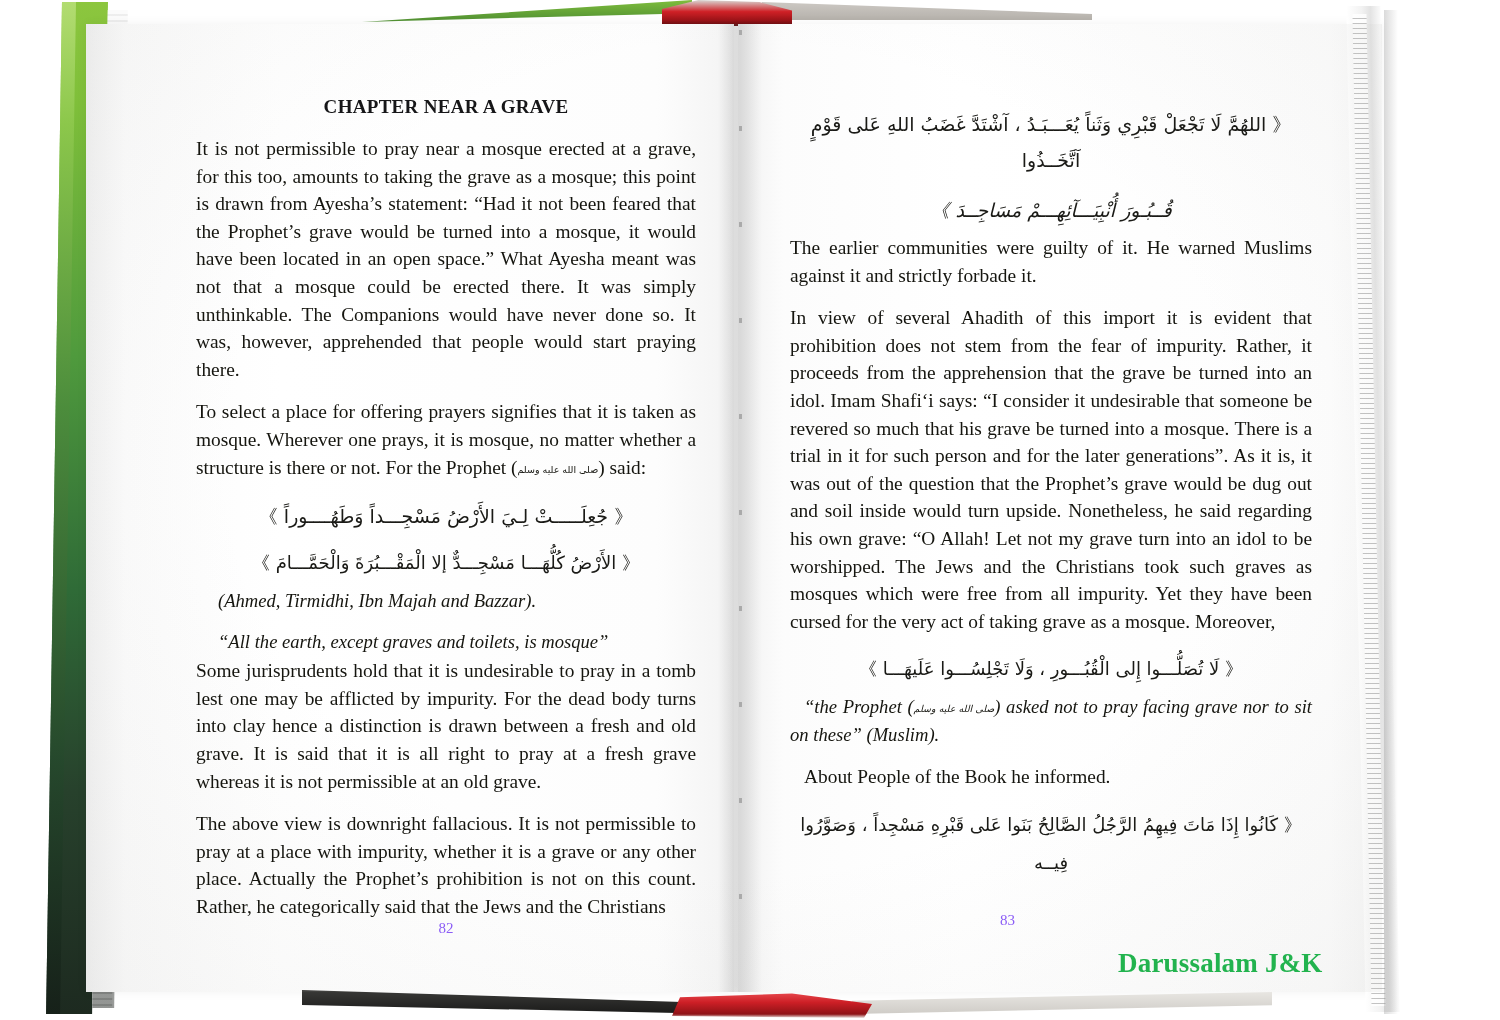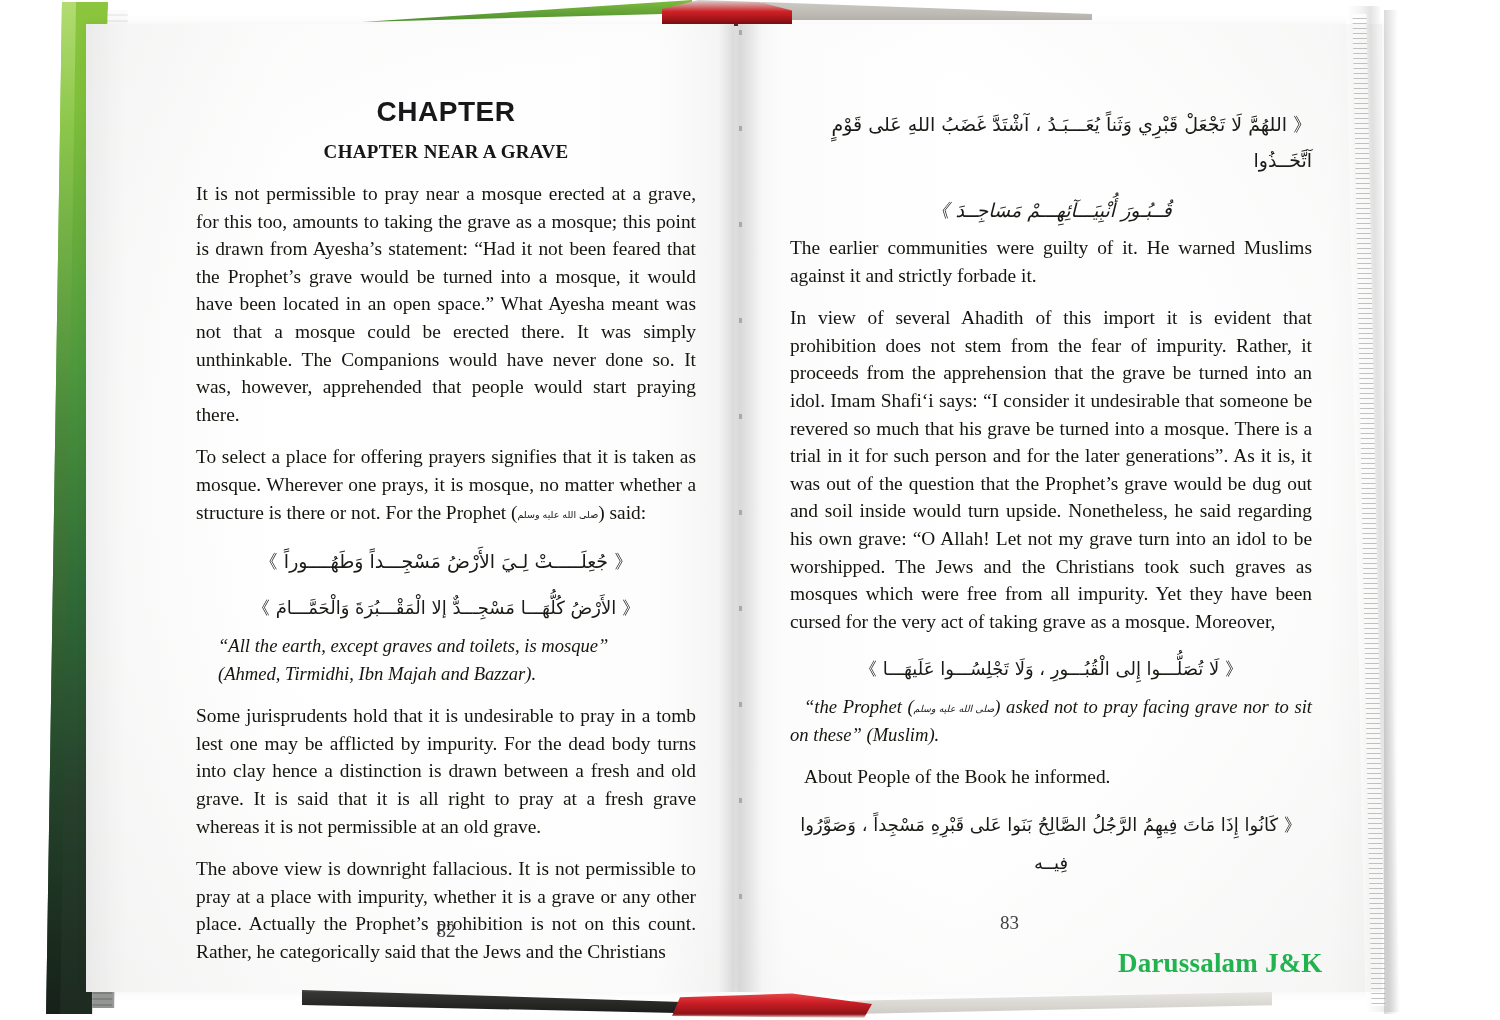--- a/index.html
+++ b/index.html
@@ -95,21 +95,21 @@
      text-align:center;font-size:19px;line-height:36px;margin:10px 0 6px 0;color:#1a1a16;}
   .arabic.block2{font-size:18px;line-height:38px;}
   .salawat{font-family:"DejaVu Sans",sans-serif;font-size:9.5px;direction:rtl;
      unicode-bidi:isolate;display:inline-block;vertical-align:1px;letter-spacing:0;}
 
   p.trans{font-size:18.6px;line-height:26px;font-style:italic;text-align:justify;
      margin:4px 0 15px 0;}
   p.trans.center{text-align:center;font-style:italic;margin:2px 0 14px 0;}
   p.trans.indent{padding-left:22px;}
 
-  .pageno{position:absolute;font-size:19px;text-align:center;color:#404040;}
+  .pageno{position:absolute;font-size:15px;text-align:center;color:#8b5cf6;}
   .pageno-l{left:196px;top:920px;width:500px;}
   .pageno-r{left:790px;top:912px;width:520px;text-align:left;padding-left:210px;}
 
   .watermark{position:absolute;left:1118px;top:948px;
      font-family:"Liberation Serif","DejaVu Serif",serif;font-weight:bold;
      font-size:27px;letter-spacing:.2px;color:#22b34e;white-space:nowrap;}
 
   
   .paper-tint{position:absolute;left:24px;top:24px;width:1296px;height:968px;
      background:radial-gradient(ellipse at 50% 45%,rgba(255,255,255,0) 55%,rgba(175,175,170,.10) 100%);
@@ -145,47 +145,46 @@
 
     <div class="cover-bot-dark"></div>
     <div class="cover-bot-grey"></div>
     <div class="headband-bot"></div>
 
     <div class="paper-tint"></div>
   </div>
 
   <div class="col col-left">
 
-    <h1 class="chapter">CHAPTER</h1>
     <h2 class="subtitle">CHAPTER NEAR A GRAVE</h2>
 
     <p class="body">It is not permissible to pray near a mosque erected at a grave, for this too, amounts to  taking the grave as a mosque; this point is drawn  from Ayesha’s statement: “Had it not been feared that the Prophet’s grave would be  turned into a mosque, it would have been located in an open space.” What Ayesha meant was not that a  mosque could be erected there. It was simply unthinkable. The Companions would have never  done so. It was, however, apprehended that people would start praying there.</p>
 
     <p class="body"><span>To  select a place for offering prayers signifies that it is taken as mosque. Wherever one prays, it is mosque, no matter whether a structure is there or not. For the Prophet (</span><span class="salawat">صلى الله عليه وسلم</span><span>) said:</span></p>
 
     <div class="arabic">《 جُعِلَـــــتْ لِـيَ الأَرْضُ مَسْجِـــداً وَطَهُــــوراً 》</div>
 
 
 
     <div class="arabic block2">《 الأَرْضُ كُلُّهَـــا مَسْجِـــدٌّ إلا الْمَقْـــبُرَةَ وَالْحَمَّـــامَ 》</div>
 
+    <p class="trans indent" style="margin-top:0;text-align:left;">(Ahmed, Tirmidhi, Ibn Majah and Bazzar).</p>
     <p class="trans indent" style="margin-bottom:2px;text-align:left;">“All  the  earth,  except  graves  and  toilets,  is  mosque”</p>
-    <p class="trans indent" style="margin-top:0;text-align:left;">(Ahmed, Tirmidhi, Ibn Majah and Bazzar).</p>
 
     <p class="body">Some  jurisprudents  hold  that it is undesirable to pray in a tomb lest  one  may  be  afflicted  by impurity. For the dead body turns into  clay  hence  a  distinction  is drawn between a fresh and old grave.  It is said that it is all right to pray at a fresh grave whereas it is not permissible at an old grave.</p>
 
     <p class="body">The  above  view  is downright fallacious. It is not permissible to pray  at  a  place with impurity, whether it is a grave or any other place.  Actually  the  Prophet’s  prohibition  is  not on this count. Rather,  he  categorically  said  that  the  Jews  and the Christians</p>
   </div>
 
   <div class="pageno pageno-l">82</div>
 
   <div class="col col-right">
 
 
-    <div class="arabic" style="margin-bottom:0;text-align:right;">《 اللهُمَّ لَا تَجْعَلْ قَبْرِي وَثَناً يُعَـــبَـدُ ، آشْتَدَّ غَضَبُ اللهِ عَلى قَوْمٍ آتَّخَــذُوا</div>
+    <div class="arabic" style="margin-bottom:0;">《 اللهُمَّ لَا تَجْعَلْ قَبْرِي وَثَناً يُعَـــبَـدُ ، آشْتَدَّ غَضَبُ اللهِ عَلى قَوْمٍ آتَّخَــذُوا</div>
     <div class="arabic" style="margin-top:14px;font-style:italic;">قُــبُـورَ أُنْبِيَـــآئِهِـــمْ مَسَاجِــدَ 》</div>
 
 
     <p class="body">The  earlier  communities  were  guilty of it. He warned Muslims against it and strictly forbade it.</p>
 
     <p class="body">In  view  of  several  Ahadith  of  this  import  it  is  evident  that prohibition  does  not  stem  from  the fear of impurity. Rather, it proceeds  from  the apprehension that the grave be turned into an idol.  Imam  Shafiʻi says: “I consider it undesirable that someone be  revered  so  much  that  his  grave  be turned  into a mosque. There  is  a  trial  in  it  for  such  person  and  for  the  later generations”.  As  it  is,  it was out of the question that the Prophet’s  grave  would  be  dug  out  and  soil inside would turn upside.  Nonetheless, he said regarding his own grave: “O Allah! Let  not  my  grave  turn into an idol to be worshipped. The Jews and  the Christians took such graves as mosques which were free from  all  impurity.  Yet they have been cursed for the very act of taking grave as a mosque. Moreover,</p>
 
     <div class="arabic block2">《 لَا تُصَلُّـــوا إِلى الْقُبُـــورِ ، وَلَا تَجْلِسُـــوا عَلَيهَـــا 》</div>
 
     <p class="trans"><span style="padding-left:14px;">“the Prophet (</span><span class="salawat">صلى الله عليه وسلم</span><span>) asked not to pray facing grave nor to sit on these” (Muslim).</span></p>

